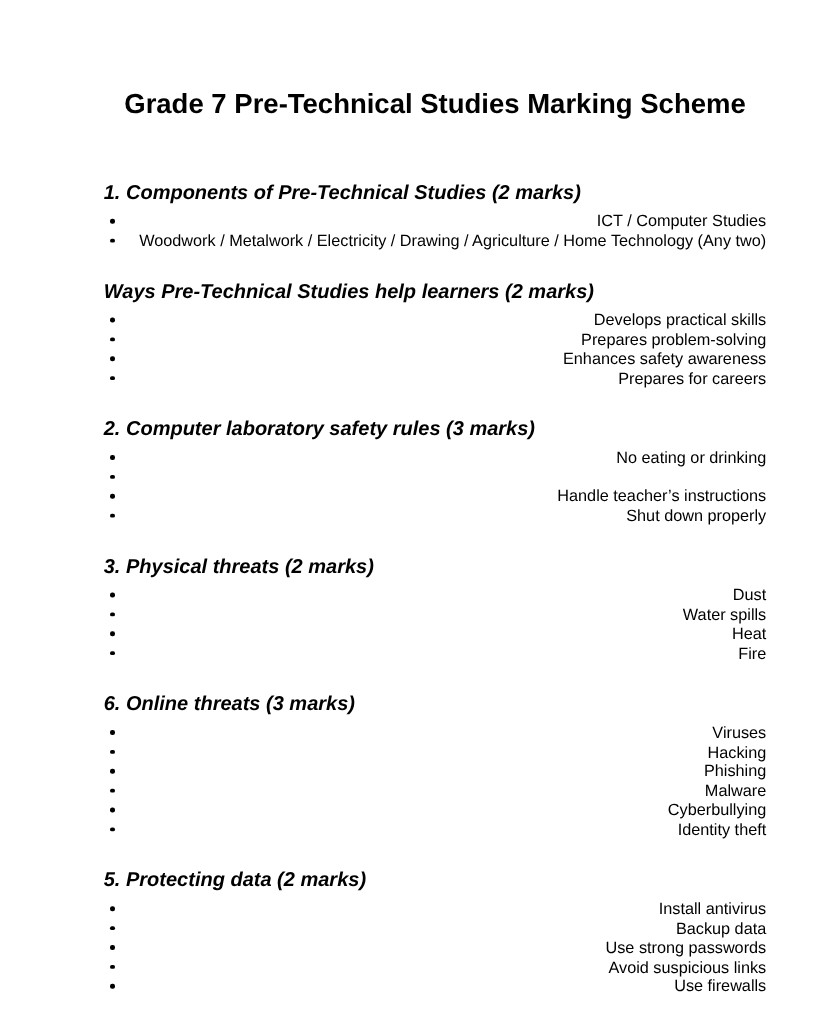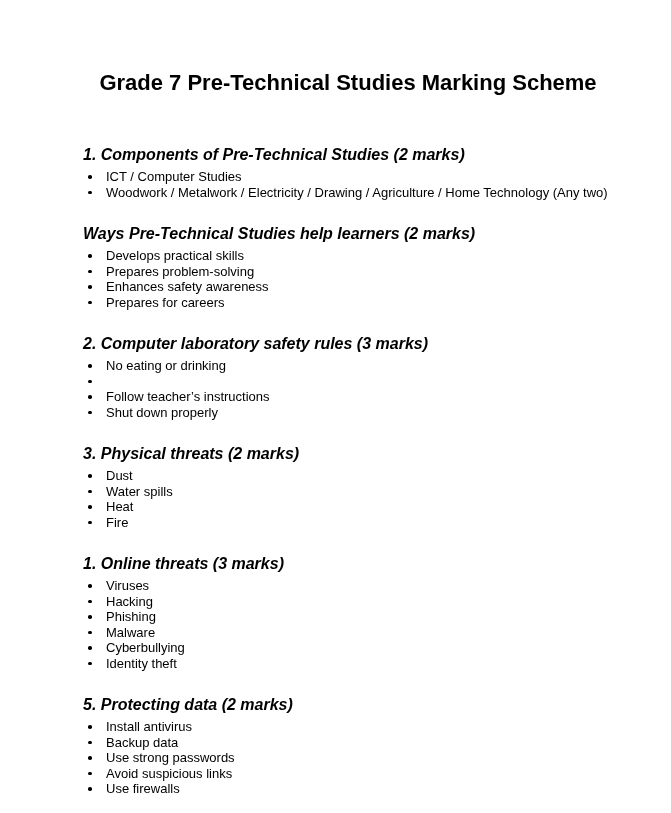--- a/index.html
+++ b/index.html
@@ -44,20 +44,21 @@
     list-style: none;
     margin: 0;
     padding: 0;
   }
   li.bullet {
     display: flex;
     align-items: flex-start;
     font-size: 13px;
     line-height: 15.5px;
     white-space: nowrap;
+    justify-content: space-between;
   }
   .dot {
     flex: 0 0 23px;
     width: 23px;
     height: 15.5px;
     position: relative;
   }
   .dot::before {
     content: "";
     position: absolute;
@@ -122,21 +123,21 @@
     <span class="dot"></span>
     <span class="bullet-text">No eating or drinking</span>
   </li>
 
   <li class="bullet">
     <span class="dot"></span>
   </li>
 
   <li class="bullet">
     <span class="dot"></span>
-    <span class="bullet-text">Follow teacher’s instructions</span>
+    <span class="bullet-text">Handle teacher’s instructions</span>
   </li>
 
   <li class="bullet">
     <span class="dot"></span>
     <span class="bullet-text">Shut down properly</span>
   </li>
 </ul>
   </section>
 
   <section class="sec">
@@ -159,21 +160,21 @@
 
   <li class="bullet">
     <span class="dot"></span>
     <span class="bullet-text">Fire</span>
   </li>
 
 </ul>
   </section>
 
   <section class="sec">
-    <h2 class="sec-heading">1. Online threats (3 marks)</h2>
+    <h2 class="sec-heading">6. Online threats (3 marks)</h2>
     <ul class="bullets">
   <li class="bullet">
     <span class="dot"></span>
     <span class="bullet-text">Viruses</span>
   </li>
 
   <li class="bullet">
     <span class="dot"></span>
     <span class="bullet-text">Hacking</span>
   </li>

